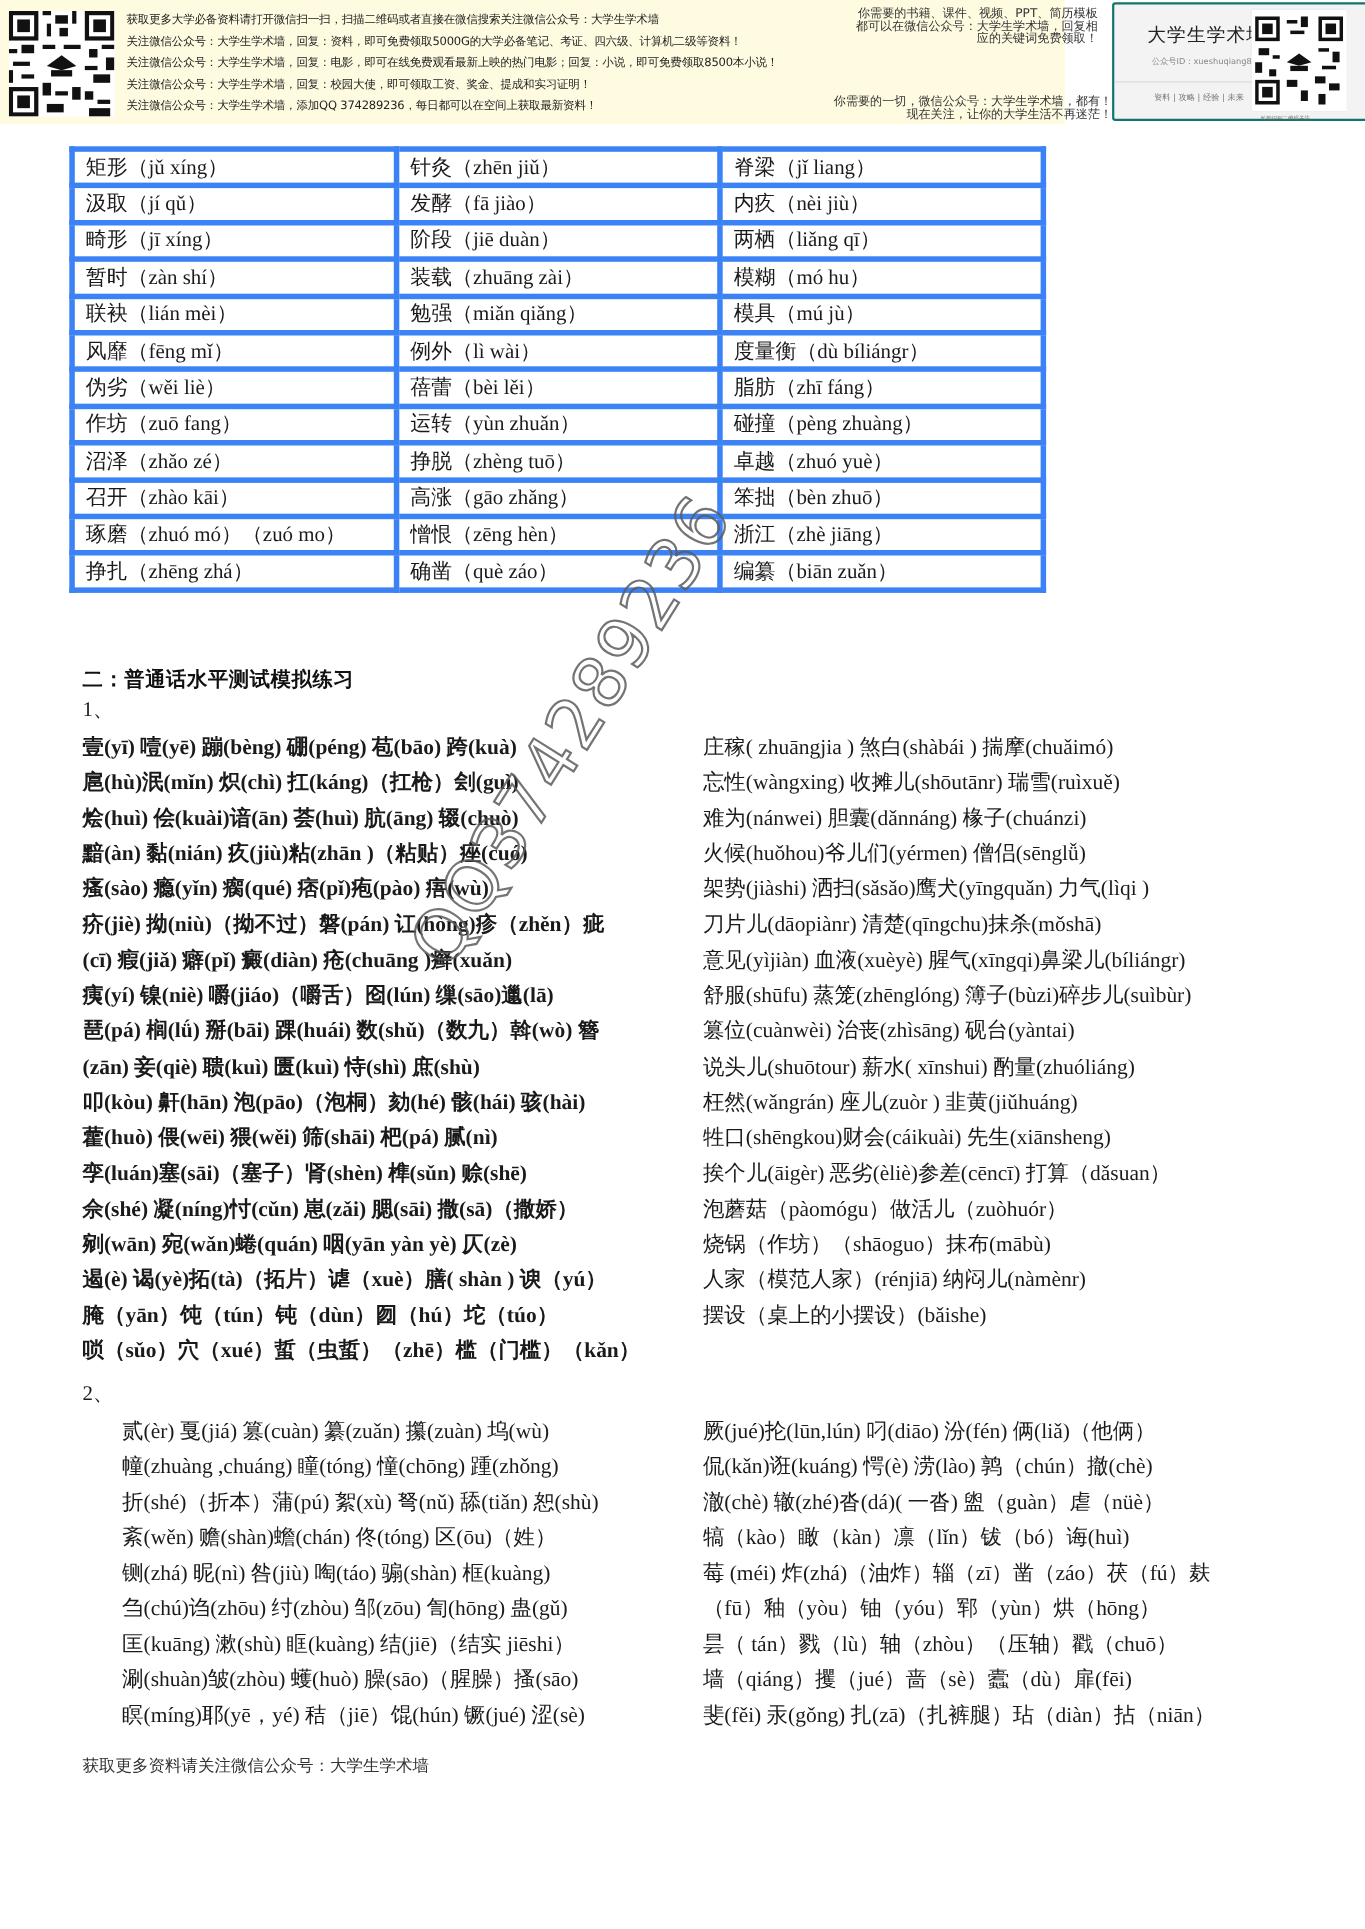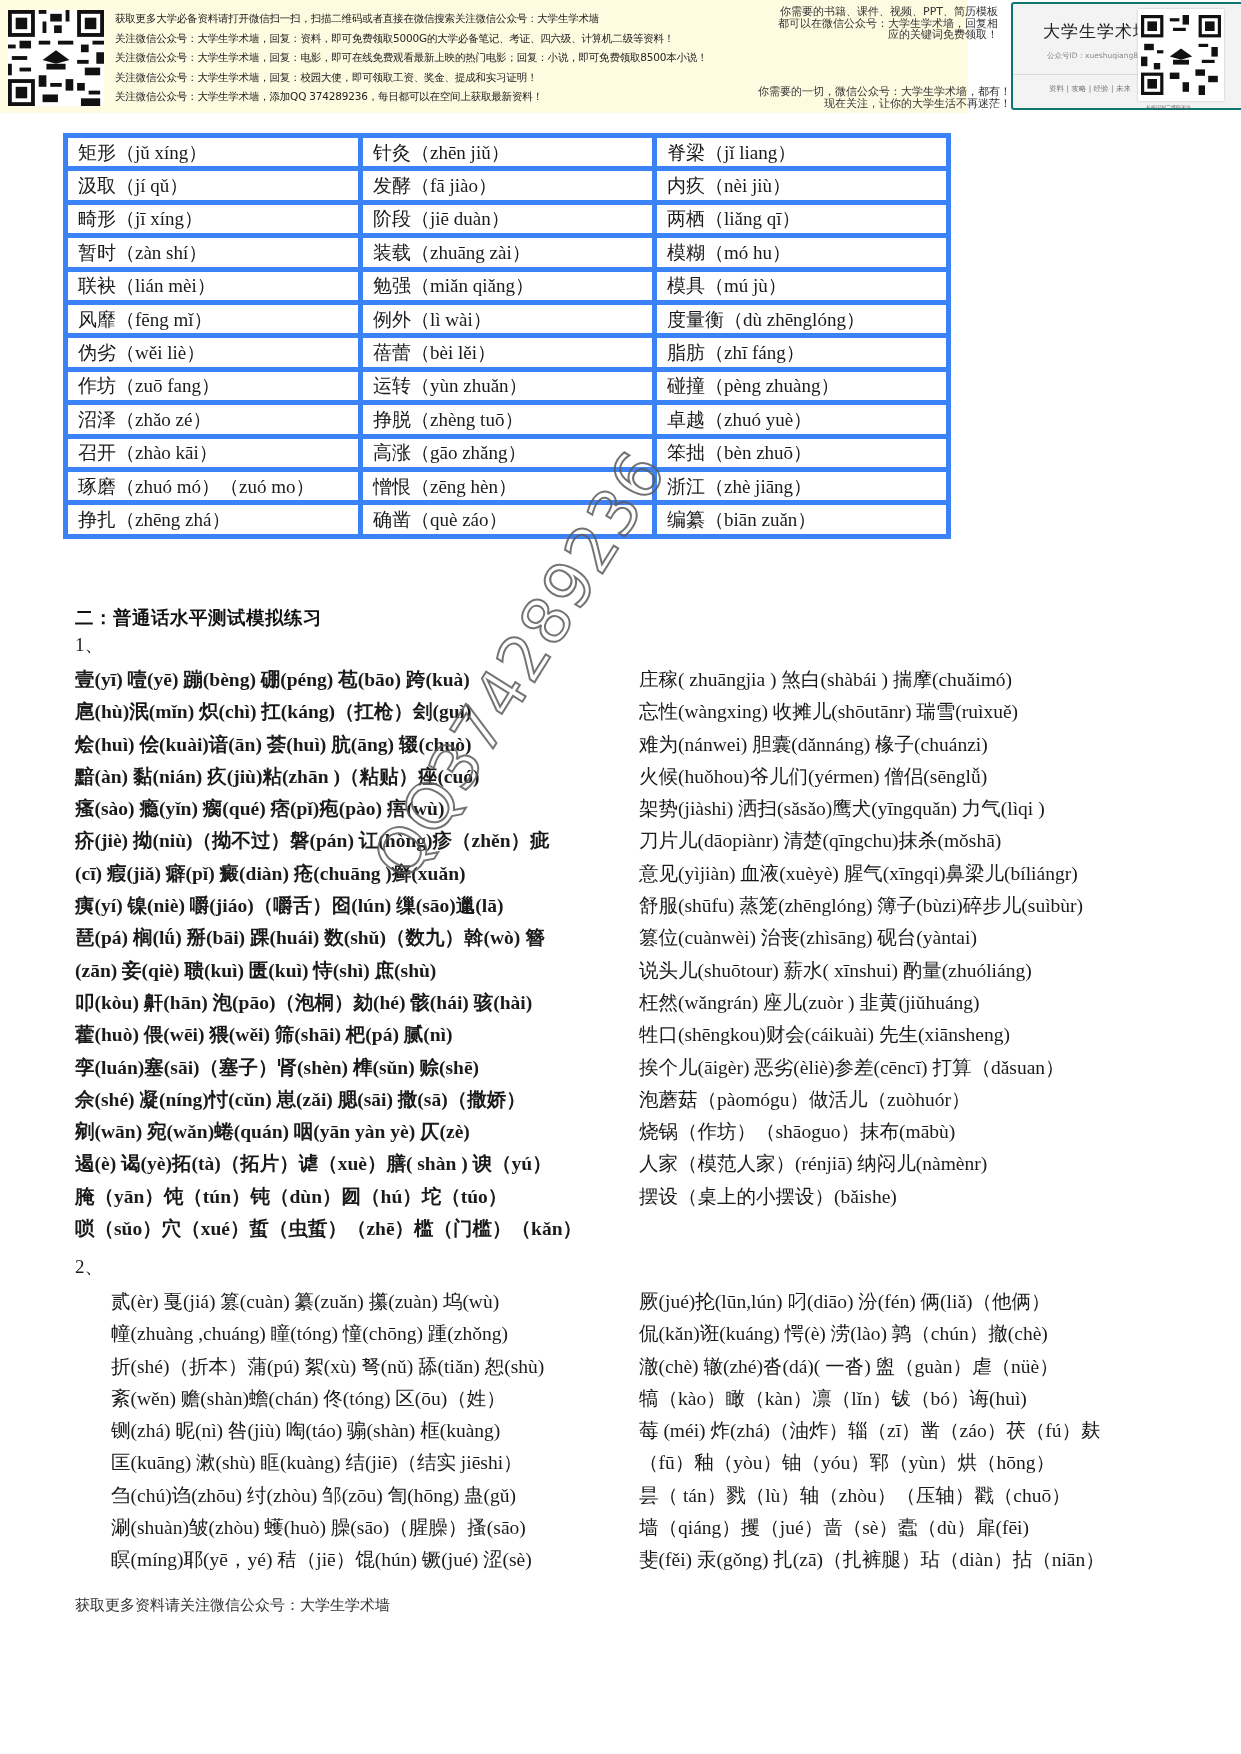--- a/index.html
+++ b/index.html
@@ -172,21 +172,21 @@
         <td>模糊（mó hu）</td>
       </tr>
     <tr>
         <td>联袂（lián mèi）</td>
         <td>勉强（miǎn qiǎng）</td>
         <td>模具（mú jù）</td>
       </tr>
     <tr>
         <td>风靡（fēng  mǐ）</td>
         <td>例外（lì wài）</td>
-        <td>度量衡（dù zhēnglóng）</td>
+        <td>度量衡（dù bíliángr）</td>
       </tr>
     <tr>
         <td>伪劣（wěi liè）</td>
         <td>蓓蕾（bèi lěi）</td>
         <td>脂肪（zhī  fáng）</td>
       </tr>
     <tr>
         <td>作坊（zuō  fang）</td>
         <td>运转（yùn zhuǎn）</td>
         <td>碰撞（pèng  zhuàng）</td>
@@ -257,22 +257,22 @@
   <div class="line">摆设（桌上的小摆设）(bǎishe)</div>
 </div>
 
 <div class="sub-label" style="top:1254px;">2、</div>
 <div class="col col-left" style="top:1286px;margin-left:36px;">
   <div class="line">贰(èr)  戛(jiá)  篡(cuàn)  纂(zuǎn)    攥(zuàn)  坞(wù)</div>
   <div class="line">幢(zhuàng ,chuáng)  瞳(tóng)  憧(chōng)   踵(zhǒng)</div>
   <div class="line">折(shé)（折本）蒲(pú)  絮(xù)  弩(nǔ)  舔(tiǎn)  恕(shù)</div>
   <div class="line">紊(wěn)  赡(shàn)蟾(chán)  佟(tóng)  区(ōu)（姓）</div>
   <div class="line">铡(zhá)  昵(nì)  咎(jiù)  啕(táo)  骟(shàn)  框(kuàng)</div>
+  <div class="line">刍(chú)诌(zhōu)  纣(zhòu)  邹(zōu)  訇(hōng)  蛊(gǔ)</div>
   <div class="line">匡(kuāng)  漱(shù)  眶(kuàng)  结(jiē)（结实 jiēshi）</div>
-  <div class="line">刍(chú)诌(zhōu)  纣(zhòu)  邹(zōu)  訇(hōng)  蛊(gǔ)</div>
   <div class="line">涮(shuàn)皱(zhòu)  蠖(huò)  臊(sāo)（腥臊）搔(sāo)</div>
   <div class="line">瞑(míng)耶(yē，yé)  秸（jiē）馄(hún)  镢(jué)  涩(sè)</div>
 </div>
 <div class="col col-right" style="top:1286px;">
   <div class="line">厥(jué)抡(lūn,lún)  叼(diāo)  汾(fén)  俩(liǎ)（他俩）</div>
   <div class="line">侃(kǎn)诳(kuáng)  愕(è)  涝(lào)  鹑（chún）撤(chè)</div>
   <div class="line">澈(chè)  辙(zhé)沓(dá)( 一沓)  盥（guàn）虐（nüè）</div>
   <div class="line">犒（kào）瞰（kàn）凛（lǐn）钹（bó）诲(huì)</div>
   <div class="line">莓 (méi)  炸(zhá)（油炸）辎（zī）凿（záo）茯（fú）麸</div>
   <div class="line">（fū）釉（yòu）铀（yóu）郓（yùn）烘（hōng）</div>

